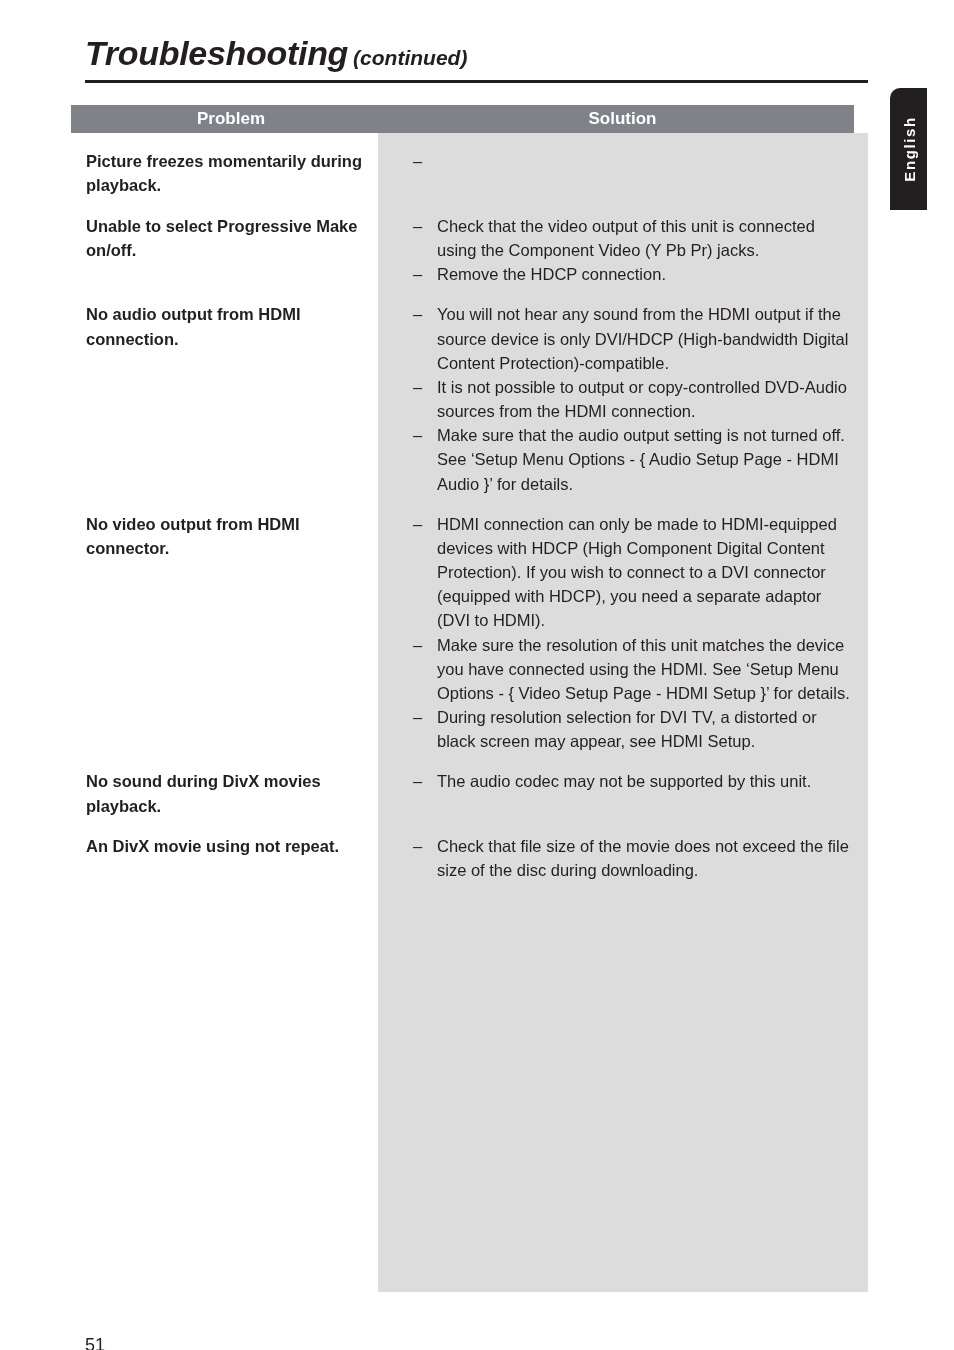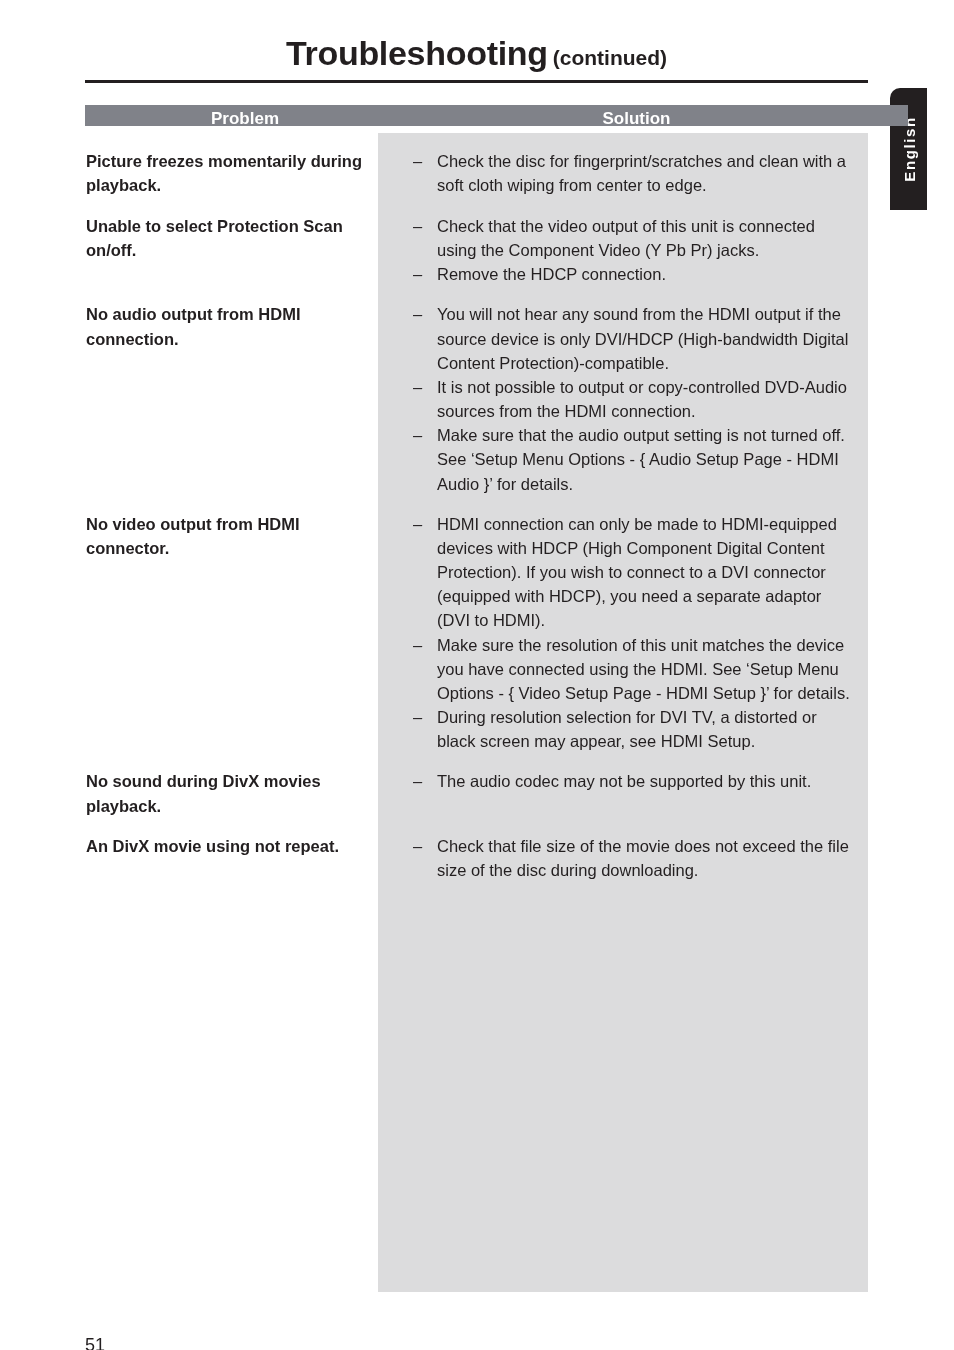--- a/index.html
+++ b/index.html
@@ -15,21 +15,22 @@
     color: #231f20;
     overflow: hidden;
   }
 
   
   .page-header {
     position: absolute;
     left: 85px;
     top: 34px;
     width: 783px;
-    text-align: center;
+    text-align: left;
+    font-style: italic;
   }
   .page-title {
     font-size: 34px;
     font-weight: bold;
     letter-spacing: -0.3px;
     color: #231f20;
     display: inline;
   }
   .page-title-suffix {
     font-size: 21px;
@@ -65,26 +66,25 @@
     white-space: nowrap;
     color: #ffffff;
     font-size: 15px;
     font-weight: bold;
     letter-spacing: 1.6px;
   }
 
   
   .table-head {
     position: absolute;
-    left: 85px;
+    left: 71px;
     top: 105px;
     width: 783px;
-    height: 21px;
+    height: 28px;
     background: #808289;
-    padding-left: 40px;
   }
   .th {
     position: absolute;
     top: 4px;
     color: #ffffff;
     font-size: 17px;
     font-weight: bold;
     text-align: center;
   }
   .th-problem { left: 0px;   width: 320px; }
@@ -158,25 +158,25 @@
   <div class="th th-problem">Problem</div>
   <div class="th th-solution">Solution</div>
 </div>
 
 <div class="solution-bg"></div>
 
 <div class="table-body" id="table-body">
     <div class="row">
       <div class="cell-problem">Picture freezes momentarily during playback.</div>
       <div class="cell-solution">
-        <div class="bullet"><span class="dash">–</span><span>Check the disc for fingerprint/scratches and clean with a soft cloth wiping from center to edge.</span></div>
-      </div>
-    </div>
-    <div class="row">
-      <div class="cell-problem">Unable to select Protection Scan on/off.</div>
+        <div class="bullet"><span class="dash">–</span></div>
+      </div>
+    </div>
+    <div class="row">
+      <div class="cell-problem">Unable to select Progressive Make on/off.</div>
       <div class="cell-solution">
         <div class="bullet"><span class="dash">–</span><span>Check that the video output of this unit is connected using the Component Video (Y Pb Pr) jacks.</span></div>
         <div class="bullet"><span class="dash">–</span><span>Remove the HDCP connection.</span></div>
       </div>
     </div>
     <div class="row">
       <div class="cell-problem">No audio output from HDMI connection.</div>
       <div class="cell-solution">
         <div class="bullet"><span class="dash">–</span><span>You will not hear any sound from the HDMI output if the source device is only DVI/HDCP (High-bandwidth Digital Content Protection)-compatible.</span></div>
         <div class="bullet"><span class="dash">–</span><span>It is not possible to output or copy-controlled DVD-Audio sources from the HDMI connection.</span></div>

